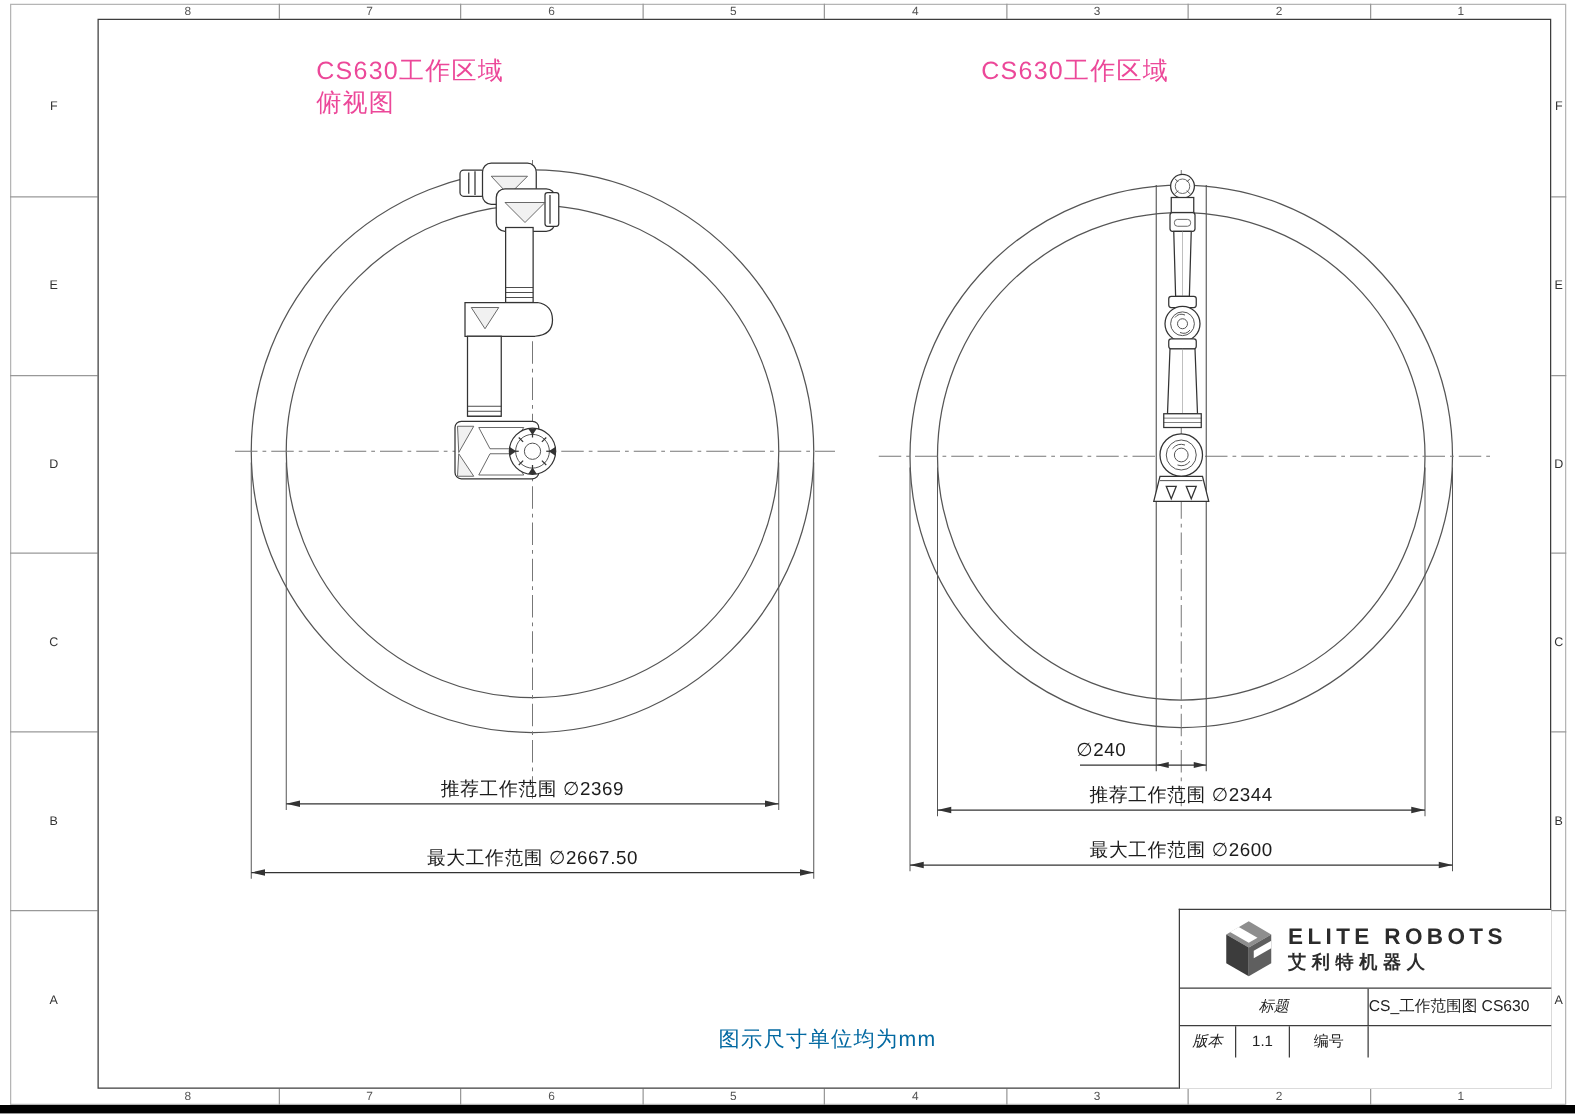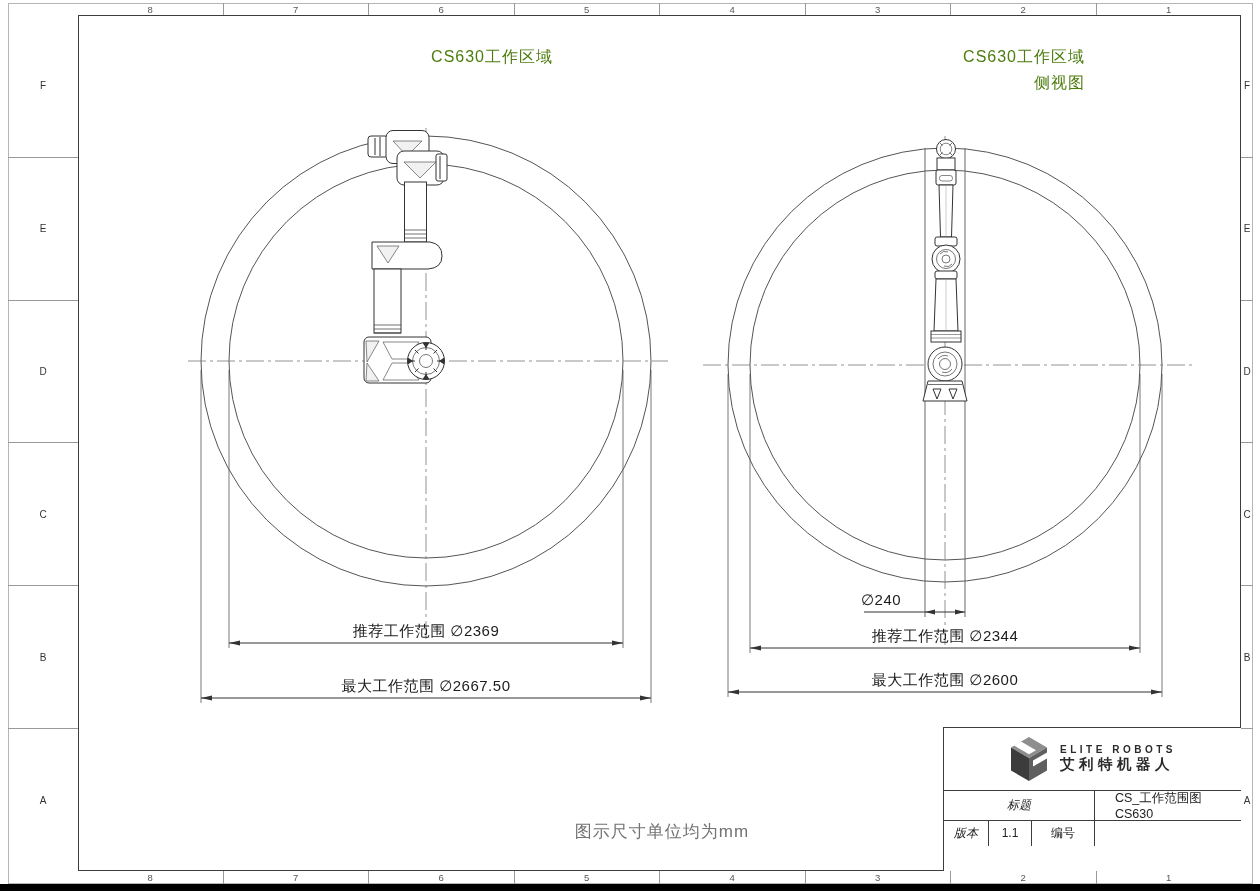--- a/index.html
+++ b/index.html
@@ -18,48 +18,48 @@
   .ruler-left{left:8px;top:15px;width:70px;height:856px;flex-direction:column;}
   .ruler-right{left:1241px;top:15px;width:12px;height:856px;flex-direction:column;}
   .hzone{flex:1;display:flex;align-items:center;justify-content:center;
     border-right:1px solid #999;font-size:9.5px;color:#555;}
   .hzone:last-child{border-right:none;}
   .vzone{flex:1;display:flex;align-items:center;justify-content:center;
     border-bottom:1px solid #999;font-size:10px;color:#333;}
   .vzone:last-child{border-bottom:none;}
   .bottom-black-bar{position:absolute;left:0;top:884px;width:1260px;height:7px;background:#000;}
   
-  .view-title{position:absolute;width:300px;text-align:right;font-size:16px;
-    line-height:26px;color:#4d7c0f;letter-spacing:1px;}
+  .view-title{position:absolute;width:300px;text-align:left;font-size:20px;
+    line-height:26px;color:#ec4899;letter-spacing:1px;}
   .view-title .t1{display:block;}
   .view-title .t2{display:block;}
   .units-note{position:absolute;left:662px;top:820px;transform:translateX(-50%);
-    font-size:17px;color:#737373;letter-spacing:1px;white-space:nowrap;}
+    font-size:17px;color:#0369a1;letter-spacing:1px;white-space:nowrap;}
   
   .drawing{position:absolute;left:0;top:0;}
   .drawing text{font-family:"Liberation Sans","DejaVu Sans",sans-serif;fill:#1c1c1c;}
   .dimtext{font-size:15px;letter-spacing:0.5px;}
   
   .title-block{position:absolute;left:943px;top:727px;width:298px;height:144px;
     box-sizing:border-box;border-left:1.5px solid #3d3d3d;border-top:1.5px solid #3d3d3d;
     background:#fff;font-size:12px;color:#222;}
   .tb-row{display:flex;box-sizing:border-box;border-top:1px solid #3d3d3d;}
   .tb-row.logo-row{border-top:none;height:62px;align-items:center;justify-content:center;}
   .tb-row.r2{height:30px;}
   .tb-row.r3{height:25px;}
   .tb-row.r4{height:25.5px;}
   .tb-cell{display:flex;align-items:center;box-sizing:border-box;}
   .tb-label{width:150px;justify-content:center;font-style:italic;}
-  .tb-value{flex:1;border-left:1px solid #3d3d3d;padding-left:20px;font-size:12.5px;}
+  .tb-value{flex:1;border-left:1px solid #3d3d3d;padding-left:0;font-size:12.5px;}
   .tb-small{justify-content:center;}
   .w44{width:44px;font-style:italic;} .w43{width:43px;border-left:1px solid #3d3d3d;}
   .w63{width:63px;border-left:1px solid #3d3d3d;}
   .tb-rest{flex:1;border-left:1px solid #3d3d3d;padding-left:10px;}
   .brand-wrap{display:flex;align-items:center;gap:11px;}
-  .brand-text .en{font-size:10px;font-weight:bold;letter-spacing:3.5px;color:#2b2b2b;white-space:nowrap;}
+  .brand-text .en{font-size:18px;font-weight:bold;letter-spacing:3.5px;color:#2b2b2b;white-space:nowrap;}
   .brand-text .zh{font-size:14.5px;font-weight:bold;letter-spacing:4.5px;color:#2b2b2b;white-space:nowrap;margin-top:0;}
 </style>
 </head>
 <body>
 
 <div class="page">
 
   <div class="outer-border"></div>
 
   <div class="ruler ruler-top">
@@ -99,24 +99,24 @@
     <div class="vzone">D</div>
     <div class="vzone">C</div>
     <div class="vzone">B</div>
     <div class="vzone">A</div>
   </div>
 
   <div class="inner-frame"></div>
 
   <div class="view-title" style="left:253px;top:44px;">
     <span class="t1">CS630工作区域</span>
+    <span class="t2">俯视图</span>
   </div>
   <div class="view-title" style="left:785px;top:44px;">
     <span class="t1">CS630工作区域</span>
-    <span class="t2">侧视图</span>
   </div>
 
   <svg class="drawing" width="1260" height="891" viewBox="0 0 1260 891">
 
     <g>
       <circle cx="426" cy="361" r="225" fill="none" stroke="#555" stroke-width="1"></circle>
       <circle cx="426" cy="361" r="197" fill="none" stroke="#555" stroke-width="1"></circle>
 
       <line x1="426" y1="128" x2="426" y2="640" stroke="#777" stroke-width="0.8" stroke-dasharray="18 4 3 4"></line>
       <line x1="188" y1="361" x2="668" y2="361" stroke="#777" stroke-width="0.8" stroke-dasharray="18 4 3 4"></line>

